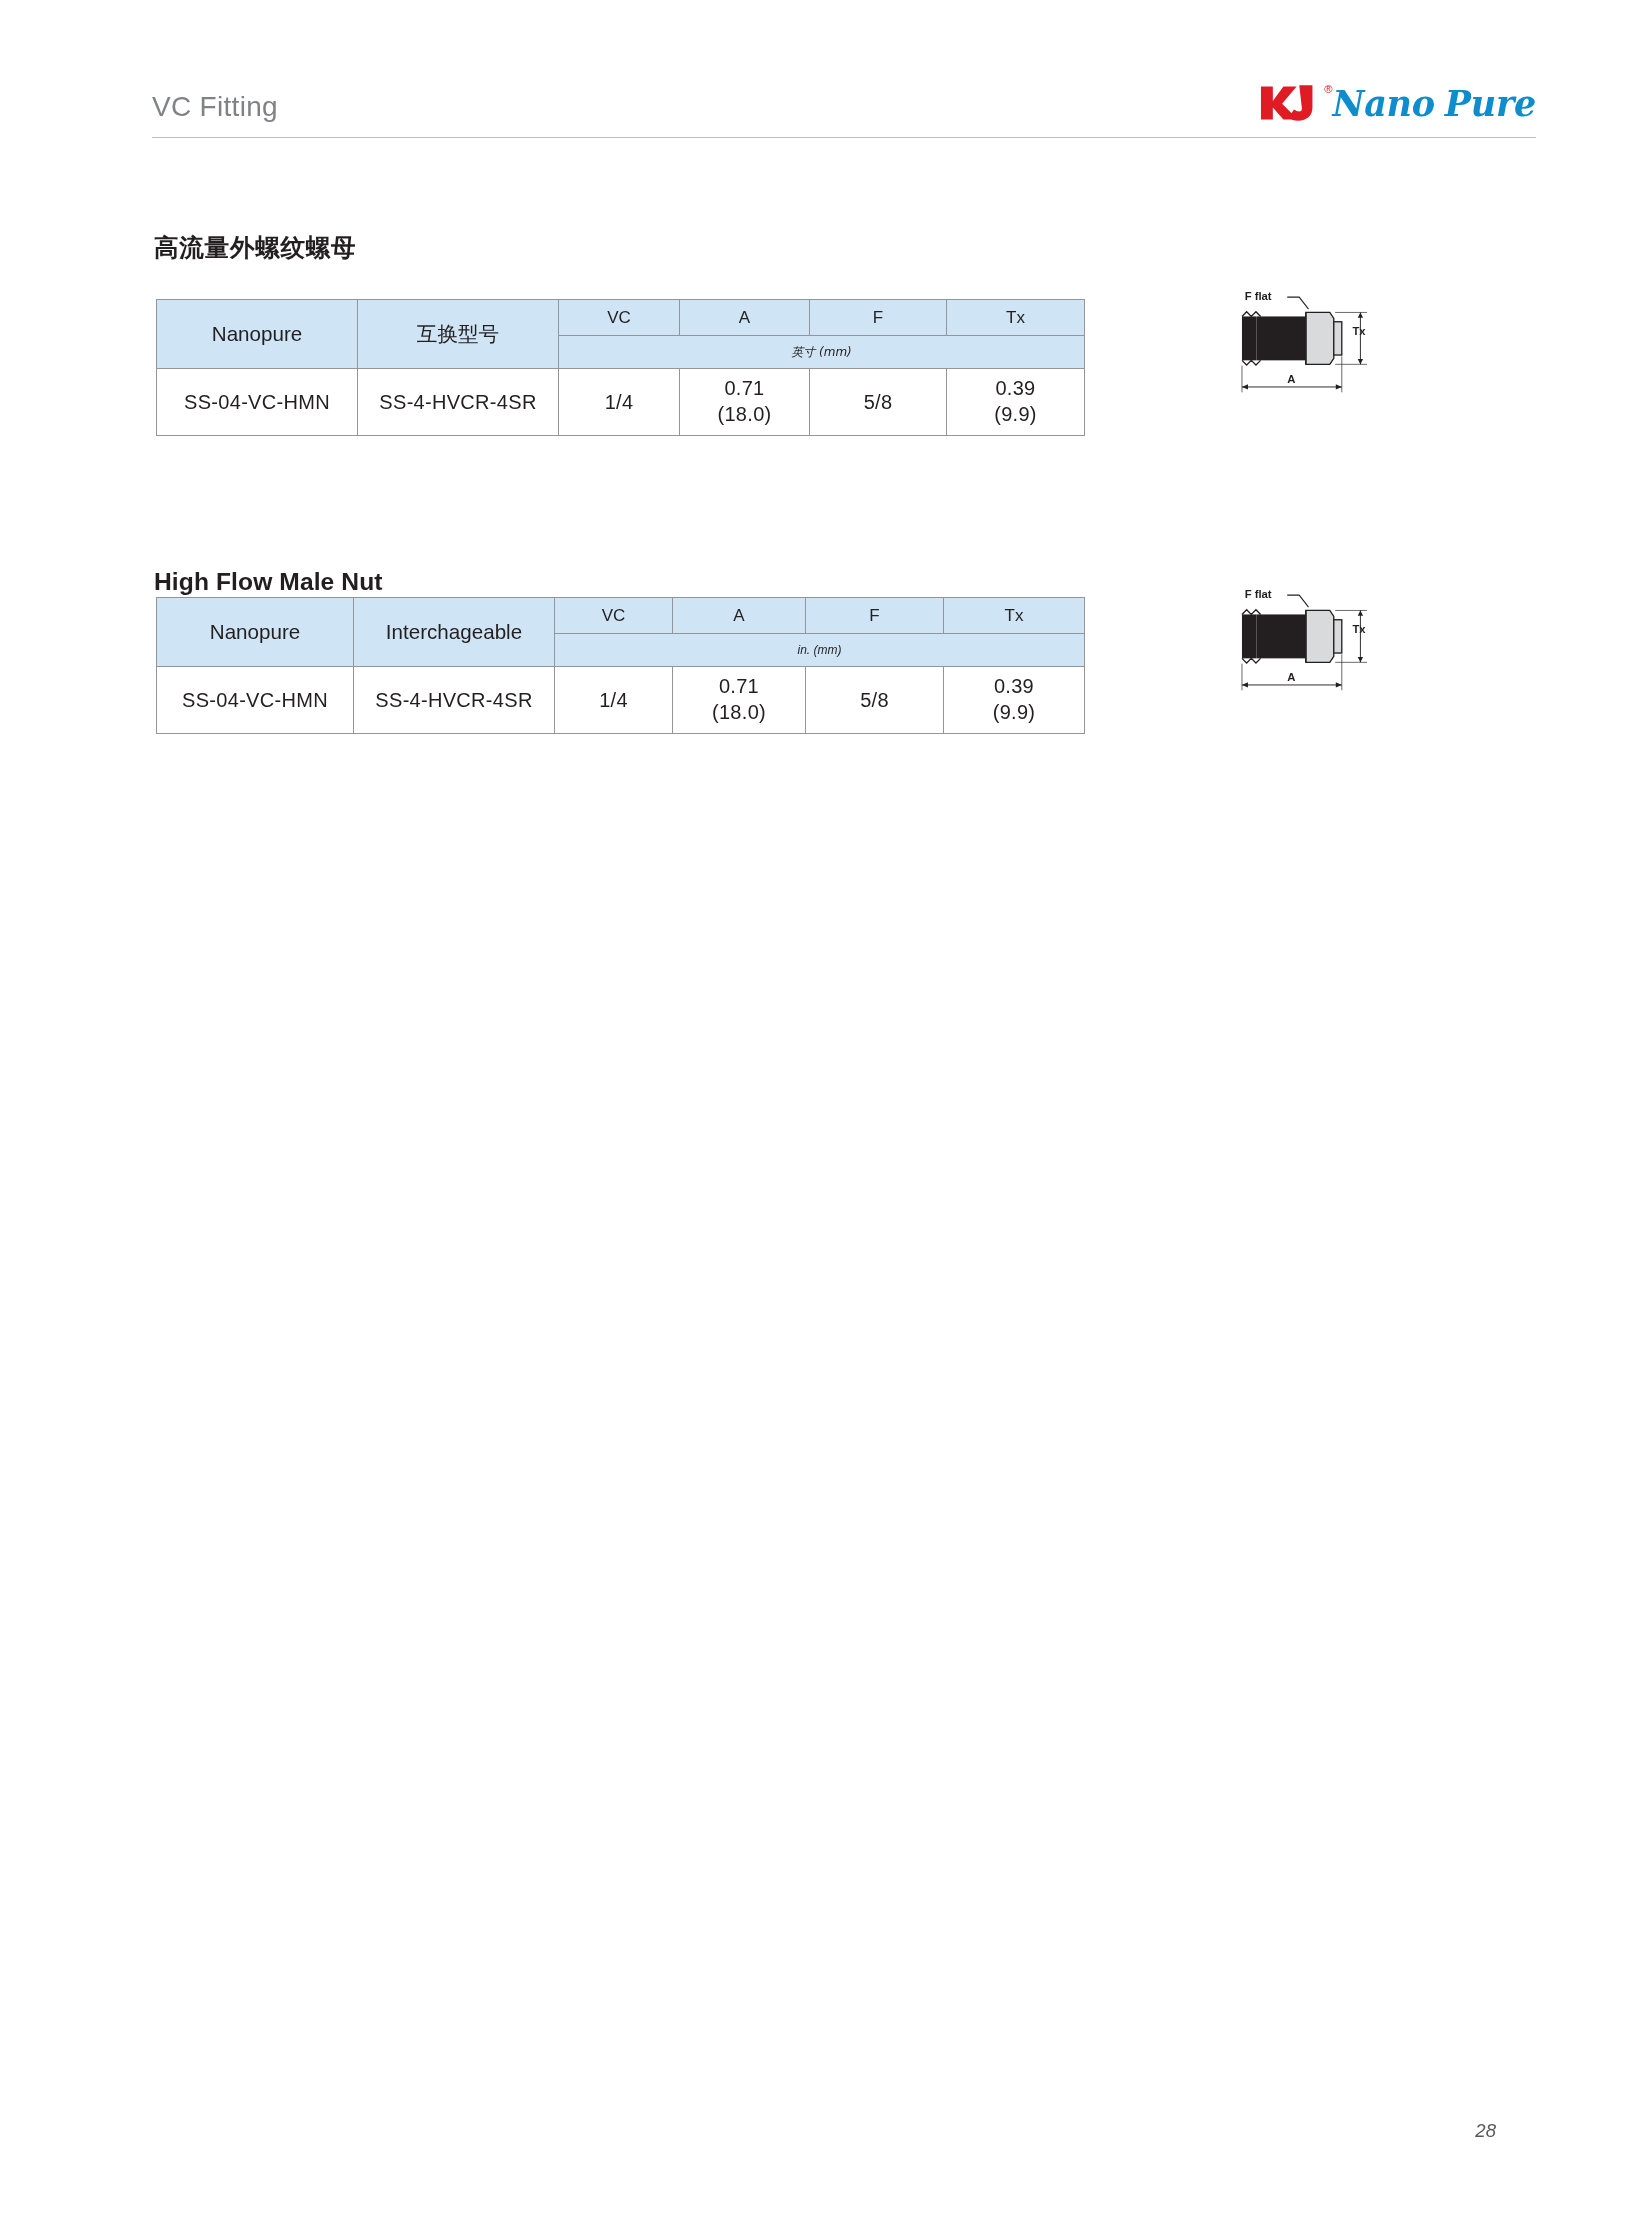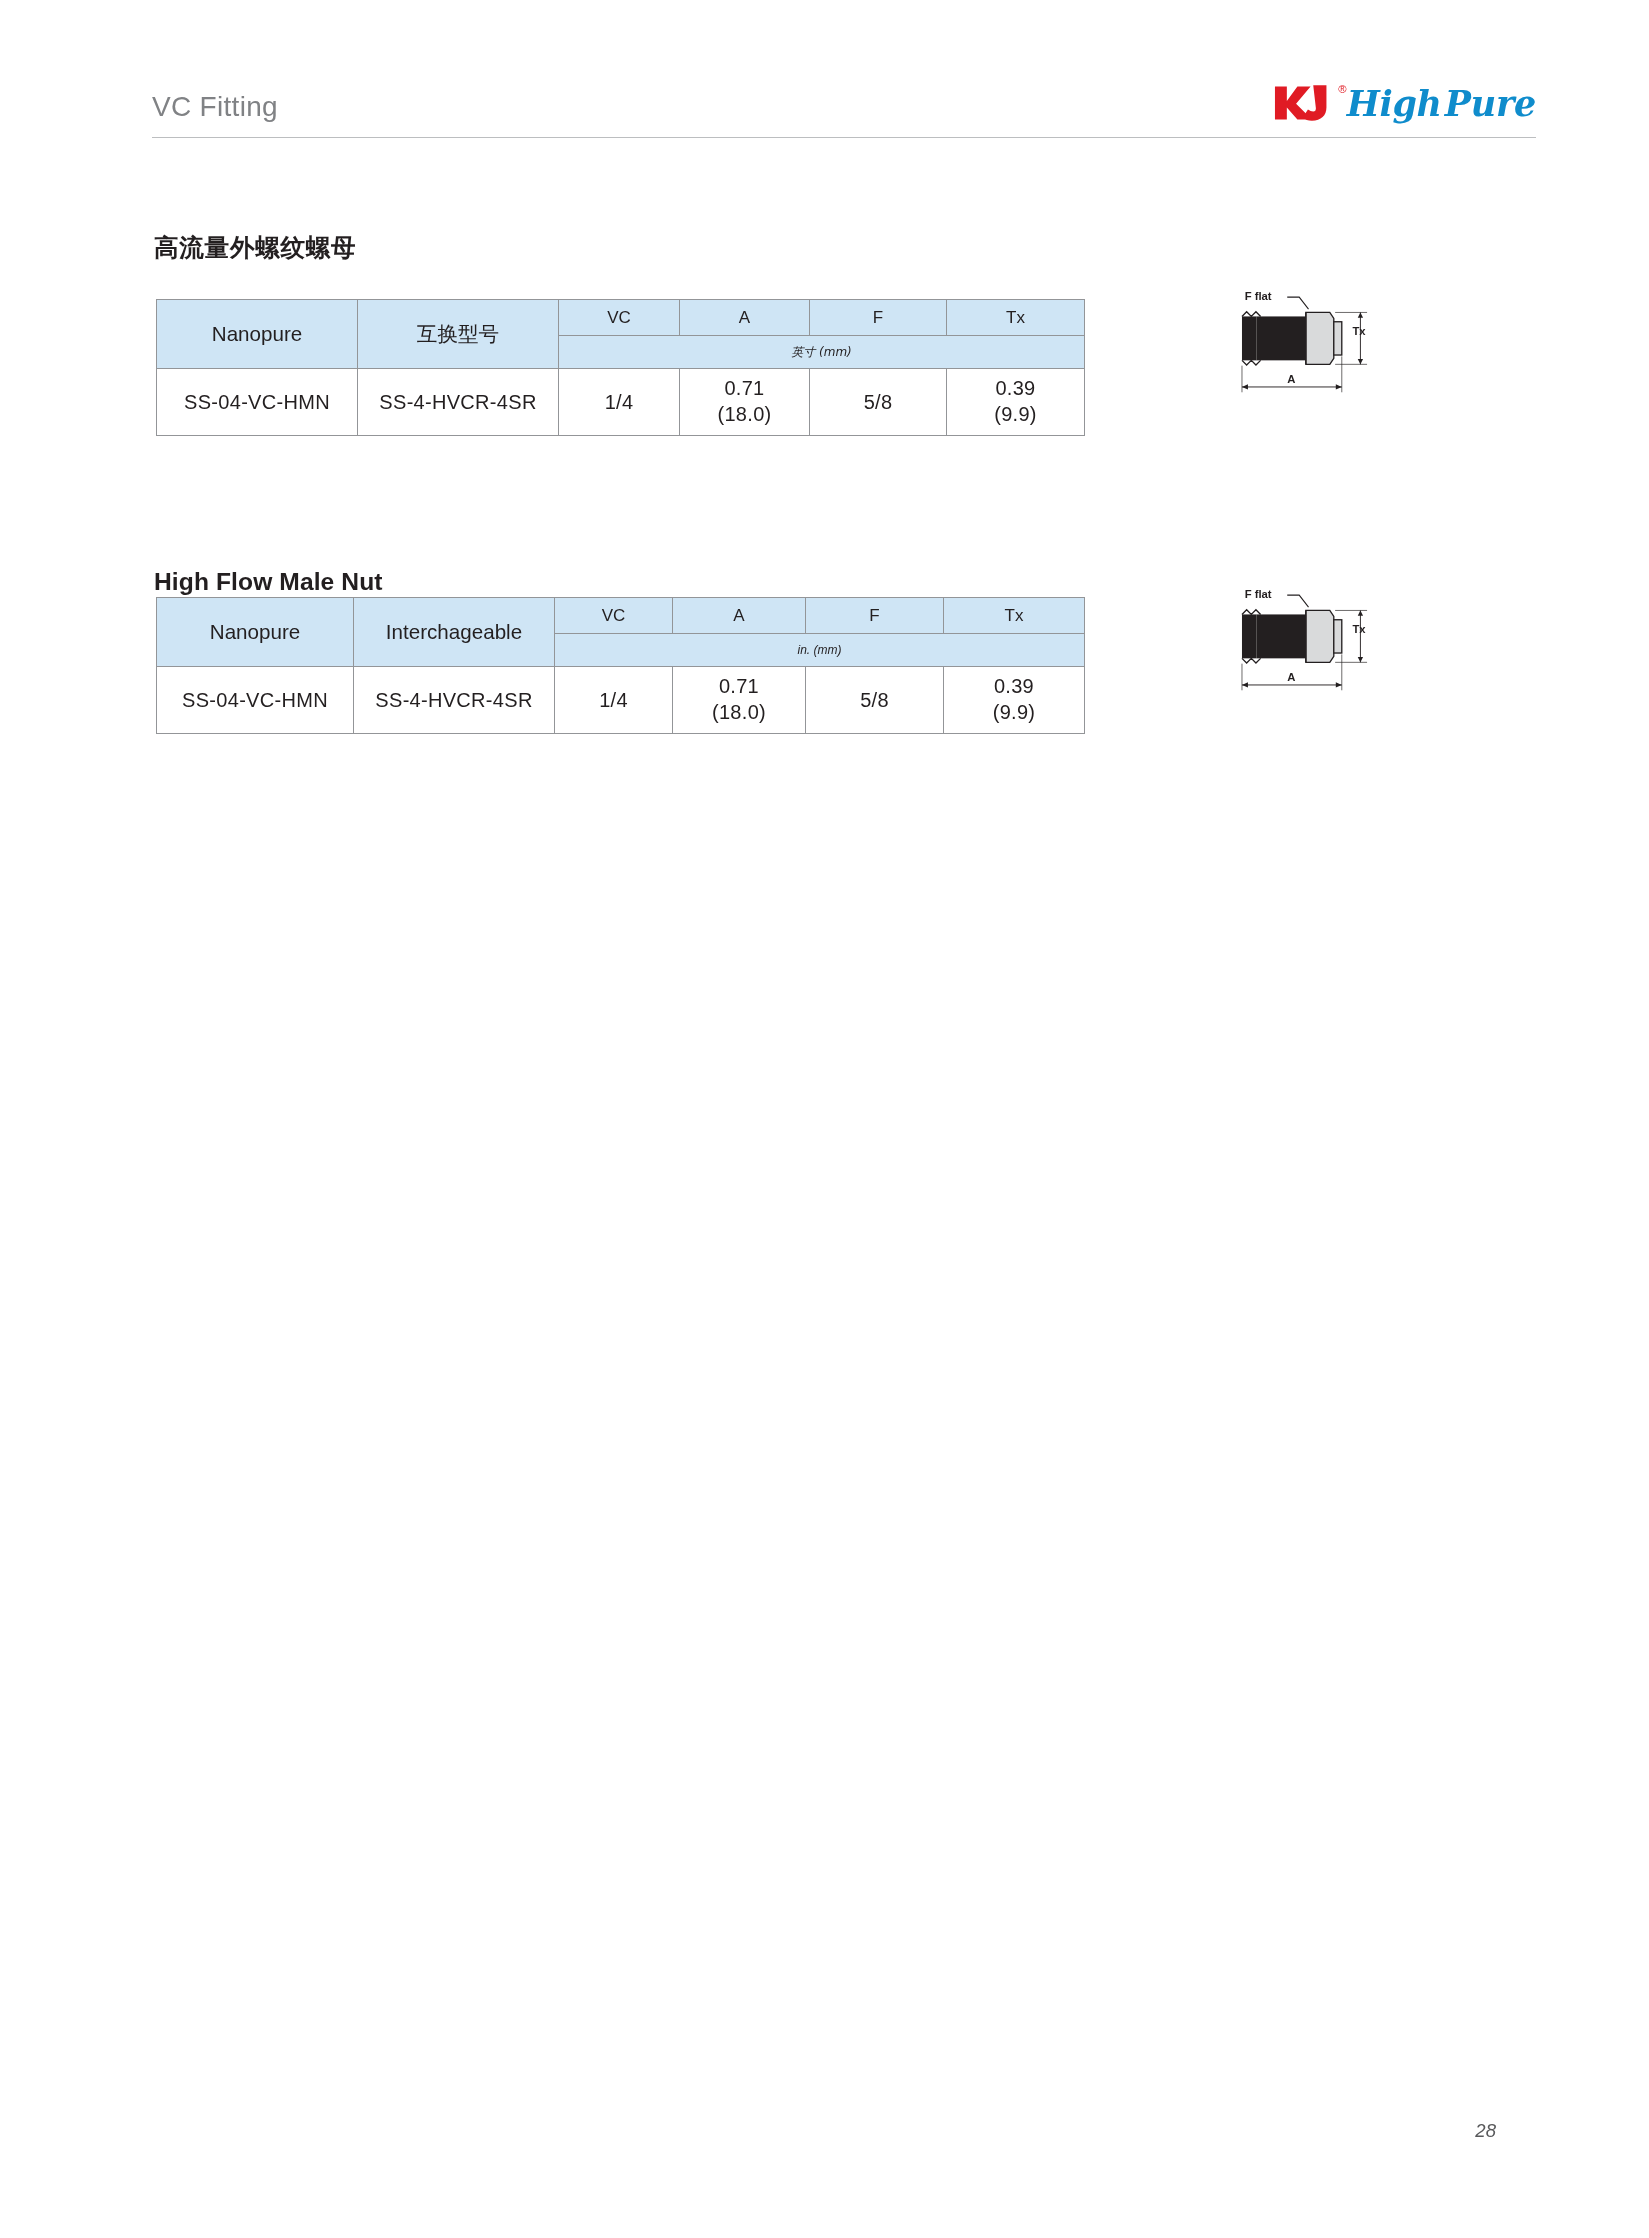--- a/index.html
+++ b/index.html
@@ -57,21 +57,21 @@
   }
   .logo-text {
     font-size: 35px;
     color: #0f8ccc;
     font-family: "DejaVu Serif", serif;
     font-style: italic;
     font-weight: bold;
     letter-spacing: -0.3px;
     white-space: nowrap;
   }
-  .logo-text .pure { margin-left: 3px; }
+  .logo-text .pure { margin-left: 10px; }
 
   
   .section-title {
     position: absolute;
     font-weight: bold;
     color: #231f20;
   }
   #title-cn {
     left: 154px;
     top: 231px;
@@ -148,21 +148,21 @@
     <div class="logo-mark">
       <svg width="66" height="44" viewBox="0 0 100 66" xmlns="http://www.w3.org/2000/svg">
         <g fill="#e01b24">
           <path d="M6 8 L24 8 L24 30 L40 8 L60 8 L38 34 L62 58 L40 58 L24 40 L24 58 L6 58 Z"></path>
           <path d="M64 6 L84 6 L84 40 C84 52 76 60 62 60 C56 60 52 58 48 55 L56 43 C59 45 61 46 64 46 C67 46 68 44 68 41 Z"></path>
         </g>
       </svg>
       <span class="logo-reg">®</span>
     </div>
     <div class="logo-text">
-      <span>High</span><span class="pure">Pure</span>
+      <span>Nano</span><span class="pure">Pure</span>
     </div>
   </div>
 </div>
 
 <div class="section-title" id="title-cn">高流量外螺纹螺母</div>
 
 <table class="spec-table" id="table-cn">
   <colgroup>
     <col style="width:201px">
     <col style="width:201px">

